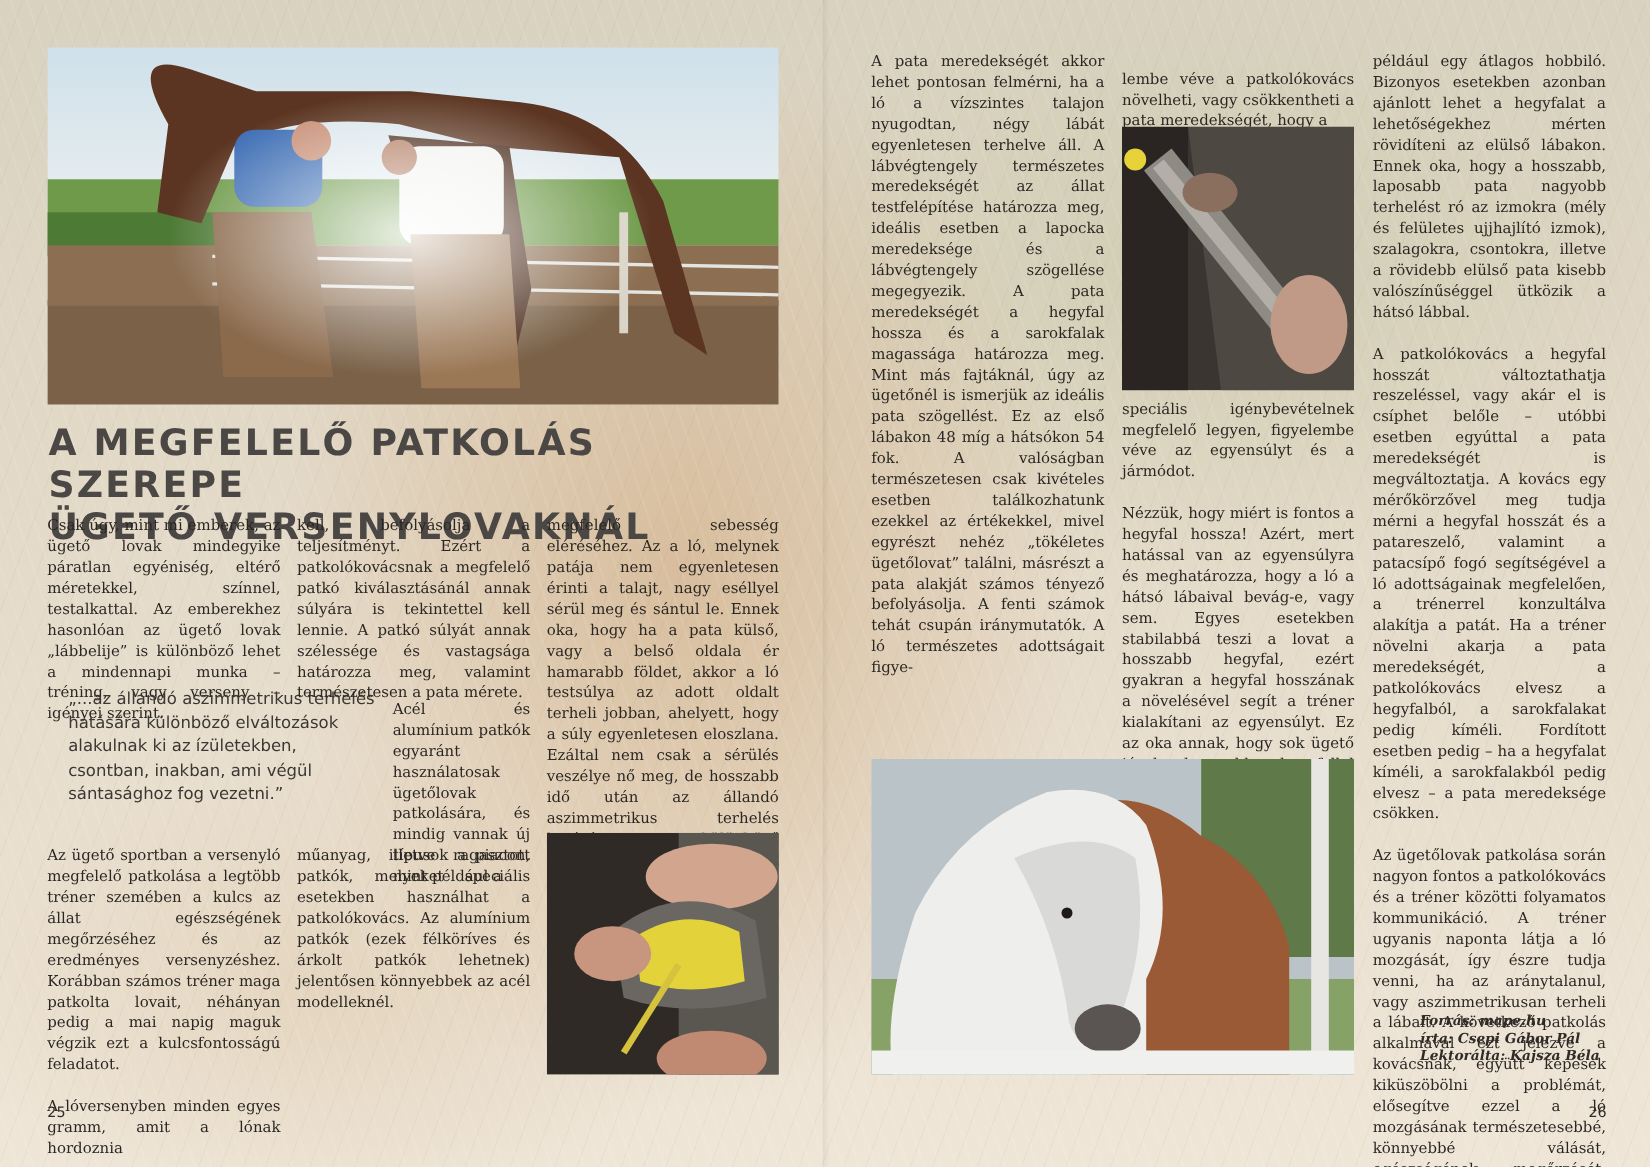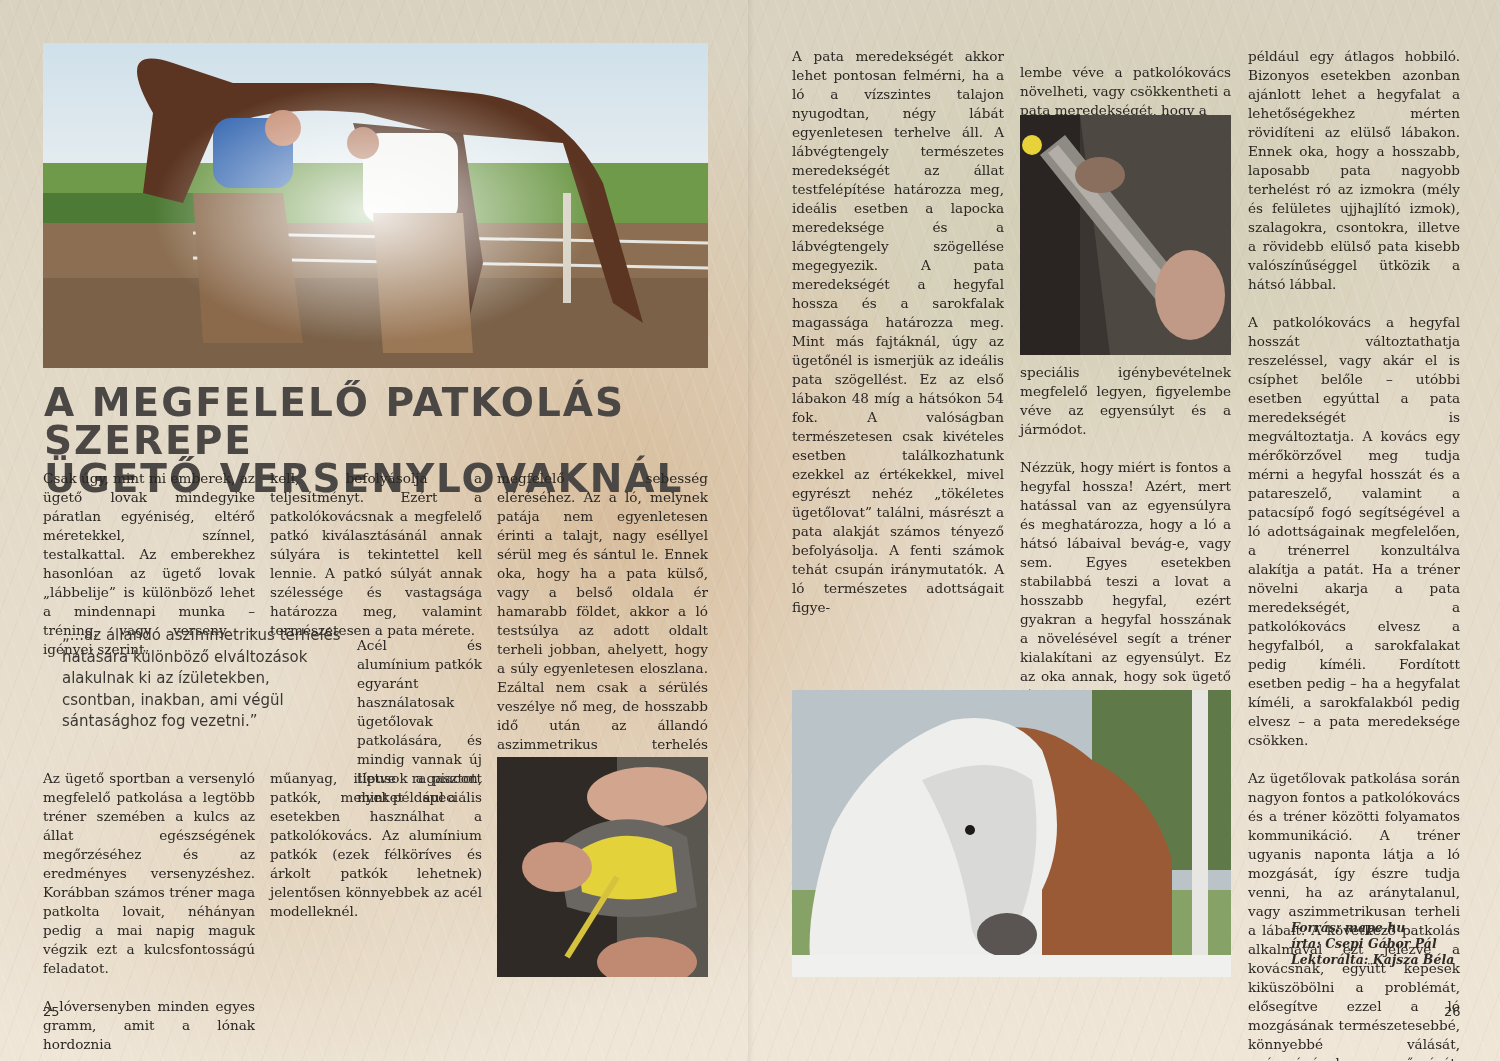--- a/index.html
+++ b/index.html
@@ -23,21 +23,21 @@
   .gutter {
     position: absolute; left: 748px; top: 0; width: 6px; height: 1061px;
     background: linear-gradient(90deg, rgba(0,0,0,0.06), rgba(0,0,0,0));
   }
   .photo { position: absolute; overflow: hidden; }
   .photo svg { width: 100%; height: 100%; display: block; }
 
   .title {
     position: absolute; left: 44px; top: 384px; width: 680px;
     font-family: "DejaVu Sans", sans-serif; font-weight: bold;
-    font-size: 39px; line-height: 38px; letter-spacing: 2px;
+    font-size: 33px; line-height: 38px; letter-spacing: 2px;
     color: #4a4744; text-transform: uppercase;
   }
   .col {
     position: absolute;
     font-size: 13.6px; line-height: 19px;
     text-align: justify; hyphens: manual;
   }
   .col p { margin-bottom: 19px; }
   .col p:last-child { margin-bottom: 0; }
   .quote {

